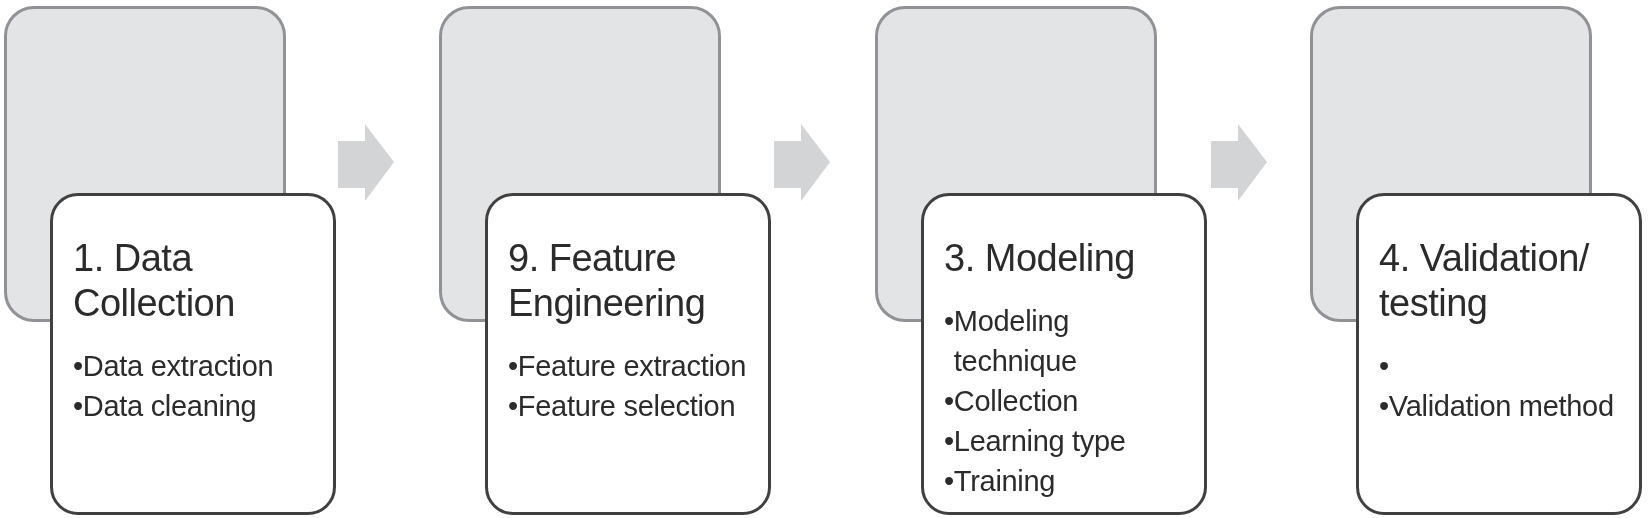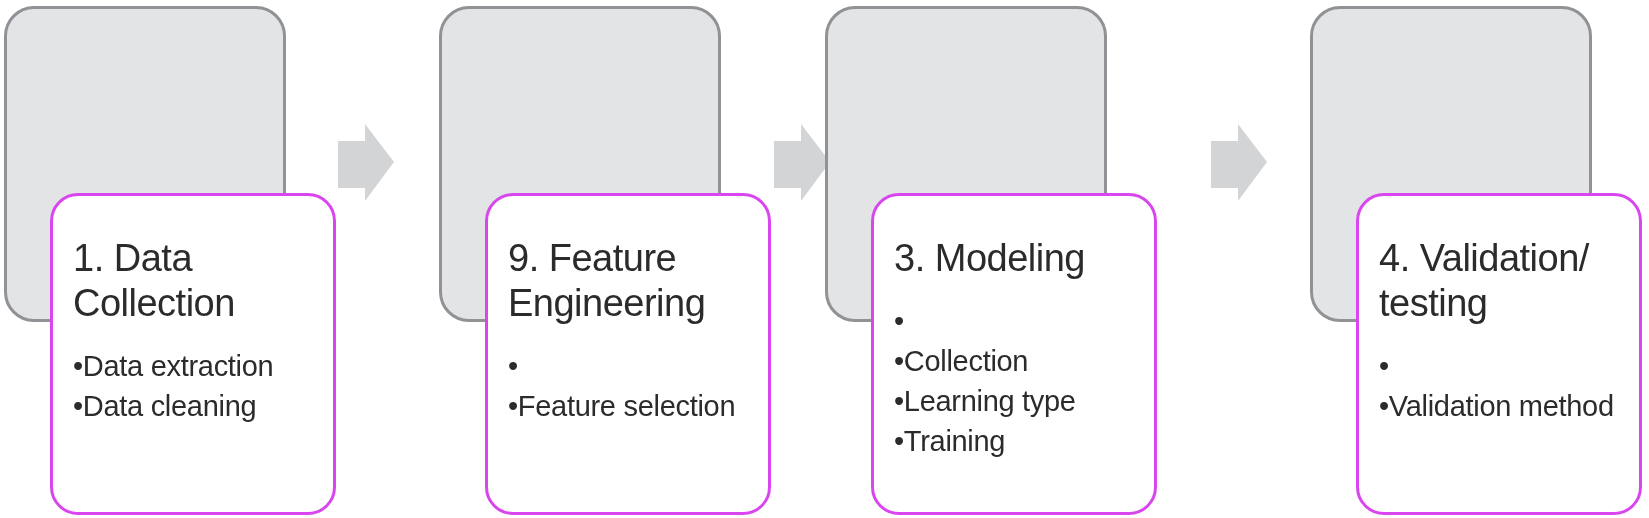--- a/index.html
+++ b/index.html
@@ -16,21 +16,21 @@
     overflow: hidden;
   }
   .step {
     position: absolute;
     top: 0;
     width: 340px;
     height: 518px;
   }
   .step-1 { left: 4px; }
   .step-2 { left: 439px; }
-  .step-3 { left: 825px; }
+  .step-3 { left: 875px; }
   .step-4 { left: 1310px; }
 
   .back-panel {
     position: absolute;
     left: 0;
     top: 6px;
     width: 282px;
     height: 316px;
     box-sizing: border-box;
     background: #e3e4e6;
@@ -38,21 +38,21 @@
     border-radius: 30px;
   }
   .card {
     position: absolute;
     left: 46px;
     top: 193px;
     width: 286px;
     height: 322px;
     box-sizing: border-box;
     background: #ffffff;
-    border: 3px solid #d946ef;
+    border: 3px solid #404040;
     border-radius: 28px;
     padding: 40px 4px 0 20px;
     overflow: visible;
   }
   .card h2 {
     margin: 0 0 20px 0;
     font-size: 38px;
     line-height: 45px;
     font-weight: 400;
     color: #2b2b2b;
@@ -117,38 +117,41 @@
   <div class="arrow arrow-1"></div>
 
   <div class="step step-2">
     <div class="back-panel"></div>
     <div class="card">
       <h2>9. Feature
 Engineering</h2>
       <ul>
         <li>
           <span class="bullet-marker">•</span>
+          <span class="bullet-text">Feature extraction</span>
         </li>
         <li>
           <span class="bullet-marker">•</span>
           <span class="bullet-text">Feature selection</span>
         </li>
       </ul>
     </div>
   </div>
 
   <div class="arrow arrow-2"></div>
 
   <div class="step step-3">
     <div class="back-panel"></div>
     <div class="card">
       <h2>3. Modeling</h2>
       <ul>
         <li>
           <span class="bullet-marker">•</span>
+          <span class="bullet-text">Modeling
+technique</span>
         </li>
         <li>
           <span class="bullet-marker">•</span>
           <span class="bullet-text">Collection</span>
         </li>
         <li>
           <span class="bullet-marker">•</span>
           <span class="bullet-text">Learning type</span>
         </li>
         <li>

